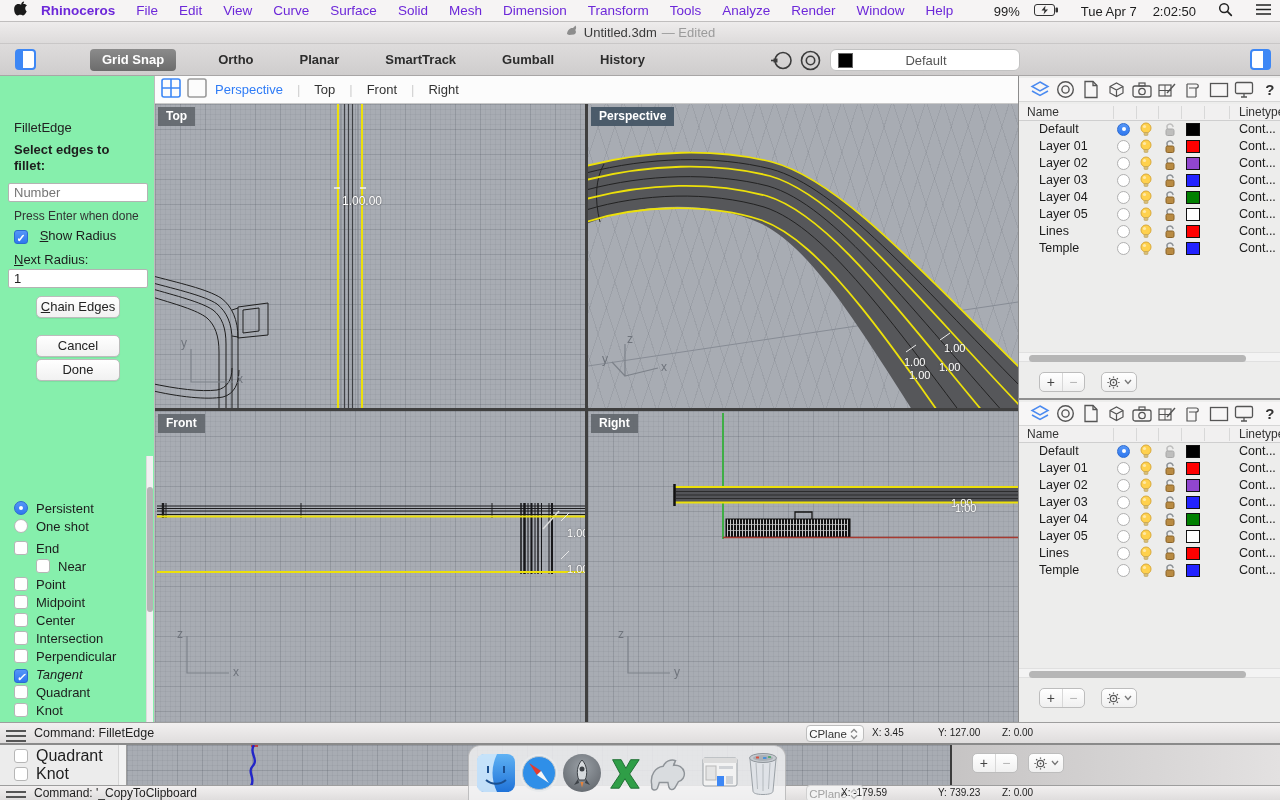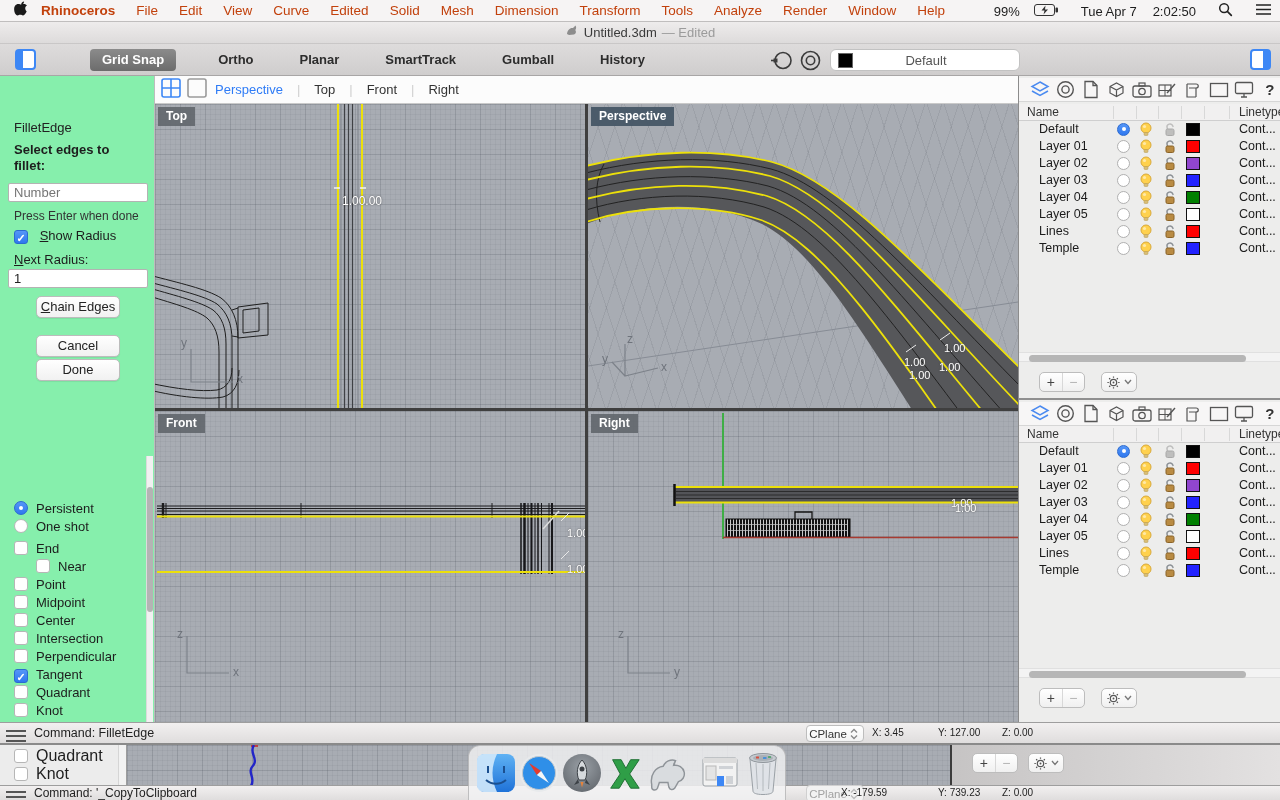--- a/index.html
+++ b/index.html
@@ -4,21 +4,21 @@
 <style>
   *{box-sizing:border-box}
   body{margin:0;background:#333}
   .screen{position:relative;width:1280px;height:800px;overflow:hidden;
     font-family:"Liberation Sans",sans-serif;color:#1d1d1d;user-select:none}
   .abs{position:absolute}
 
   
   .menubar{left:0;top:0;width:1280px;height:22px;background:#f6f4f4;
     border-bottom:1px solid rgba(0,0,0,.22);display:flex;align-items:center;font-size:13.5px}
-  .mitem{margin-right:21px;color:#c2410c}
+  .mitem{margin-right:21px;color:#6d28d9}
   .mbold{font-weight:700}
   .mright{position:absolute;right:8px;top:0;height:22px;display:flex;align-items:center;gap:22px;font-size:13px}
 
   
   .titlebar{left:0;top:22px;width:1280px;height:22px;background:linear-gradient(#eeecec,#dddbdb);
     border-bottom:1px solid #c9c7c7;display:flex;align-items:center;justify-content:center;font-size:13px}
   .light{position:absolute;top:27px;width:12px;height:12px;border-radius:50%}
   .titlegrp{display:flex;align-items:center;gap:5px}
   .t-name{color:#3a3a3a}
   .t-edited{color:#9b9b9b}
@@ -155,21 +155,21 @@
       <svg width="15" height="17" viewBox="0 0 15 17">
           <path d="M10.8,0.6c0.1,1-0.3,1.9-0.9,2.6C9.3,3.9,8.4,4.4,7.5,4.3C7.4,3.4,7.9,2.4,8.4,1.9C9,1.2,10,0.7,10.8,0.6z M13.9,12.2c-0.4,1-0.6,1.4-1.2,2.2c-0.8,1.2-1.9,2.6-3.2,2.6c-1.2,0-1.5-0.8-3.1-0.8c-1.6,0-2,0.8-3.1,0.8c-1.4,0-2.4-1.3-3.2-2.5C-1.1,11.2-1.3,7.5,0.2,5.6c1-1.4,2.5-2.2,3.9-2.2c1.4,0,2.3,0.8,3.4,0.8c1.1,0,1.8-0.8,3.4-0.8c1.2,0,2.5,0.7,3.4,1.8C11.3,6.8,11.8,10.6,13.9,12.2z" transform="scale(0.85) translate(1,0)" fill="#1a1a1a"></path>
         </svg>
     </span>
     <span id="menu-items" style="display:flex;align-items:center">
         <span class="mitem mbold">Rhinoceros</span>
         <span class="mitem">File</span>
         <span class="mitem">Edit</span>
         <span class="mitem">View</span>
         <span class="mitem">Curve</span>
-        <span class="mitem">Edited</span>
+        <span class="mitem">Surface</span>
         <span class="mitem">Solid</span>
         <span class="mitem">Mesh</span>
         <span class="mitem">Dimension</span>
         <span class="mitem">Transform</span>
         <span class="mitem">Tools</span>
         <span class="mitem">Analyze</span>
         <span class="mitem">Render</span>
         <span class="mitem">Window</span>
         <span class="mitem">Help</span>
       </span>
@@ -272,21 +272,21 @@
       <div id="osnap-list">
           <div class="osrow" style="top: 425px;"><span class="rb on"></span><span class="lb">Persistent</span></div>
           <div class="osrow" style="top: 443px;"><span class="rb"></span><span class="lb">One shot</span></div>
           <div class="osrow" style="top: 465px;"><span class="cb"></span><span class="lb">End</span></div>
           <div class="osrow" style="top: 483px; margin-left: 22px;"><span class="cb"></span><span class="lb">Near</span></div>
           <div class="osrow" style="top: 501px;"><span class="cb"></span><span class="lb">Point</span></div>
           <div class="osrow" style="top: 519px;"><span class="cb"></span><span class="lb">Midpoint</span></div>
           <div class="osrow" style="top: 537px;"><span class="cb"></span><span class="lb">Center</span></div>
           <div class="osrow" style="top: 555px;"><span class="cb"></span><span class="lb">Intersection</span></div>
           <div class="osrow" style="top: 573px;"><span class="cb"></span><span class="lb">Perpendicular</span></div>
-          <div class="osrow" style="top: 591px;"><span class="cb on">✓</span><span class="lb">Tangent</span></div>
+          <div class="osrow" style="top: 591px; font-style: italic;"><span class="cb on">✓</span><span class="lb">Tangent</span></div>
           <div class="osrow" style="top: 609px;"><span class="cb"></span><span class="lb">Quadrant</span></div>
           <div class="osrow" style="top: 627px;"><span class="cb"></span><span class="lb">Knot</span></div>
         </div>
       <div class="lscrolltrack">
           <div class="lscrollthumb"></div>
         </div>
     </div>
 
     <div class="abs tabbar">
       <span style="margin:0 6px 0 6px">

